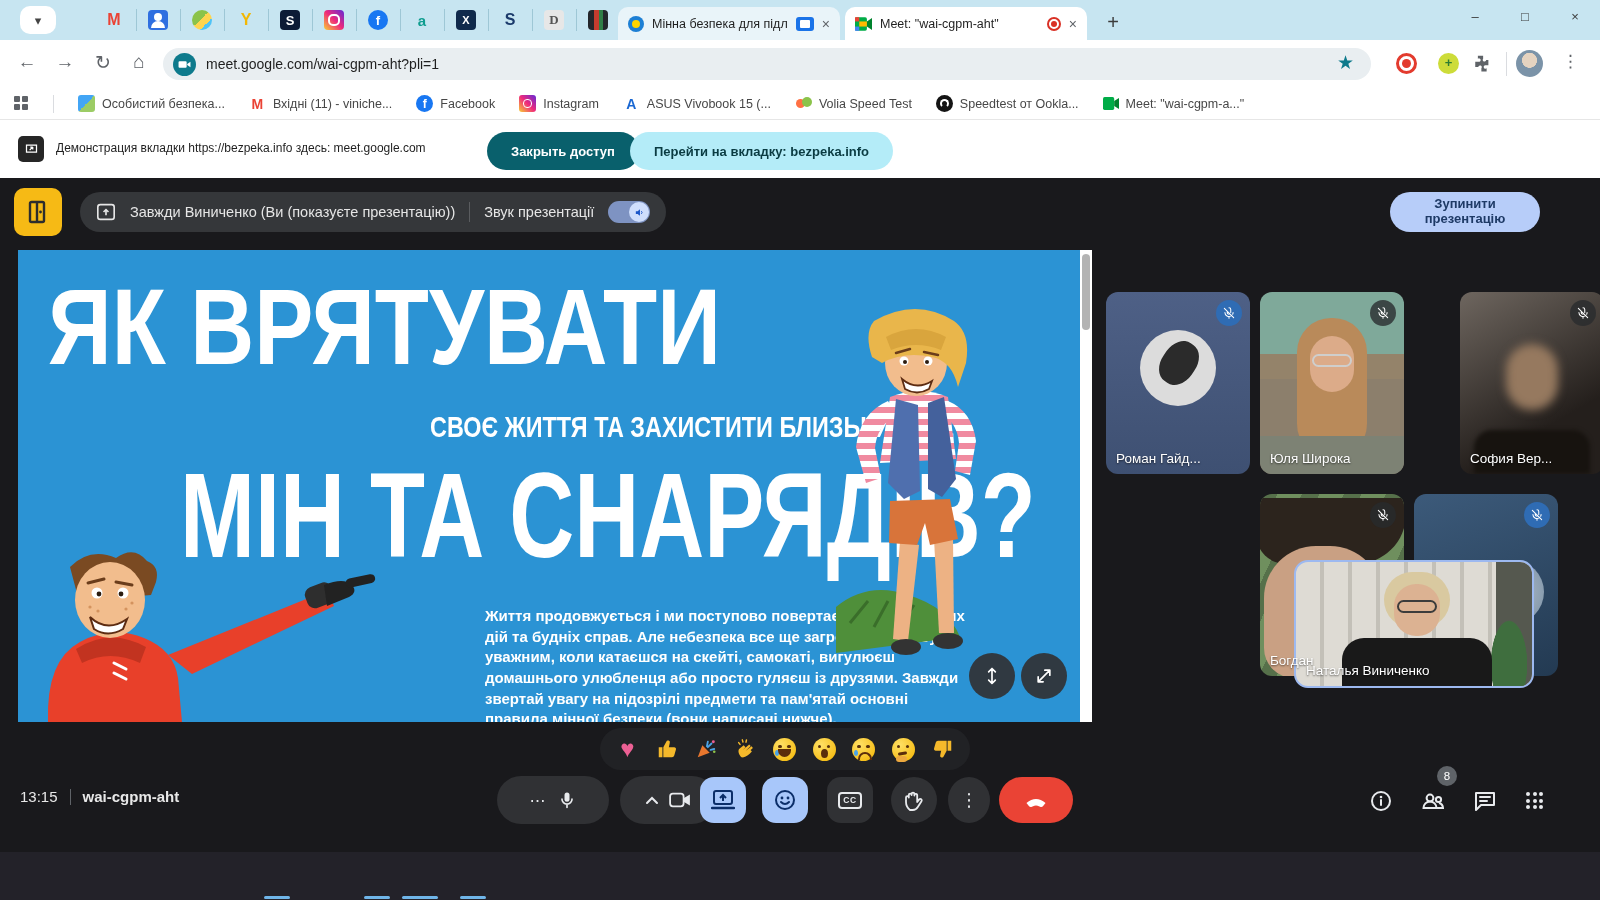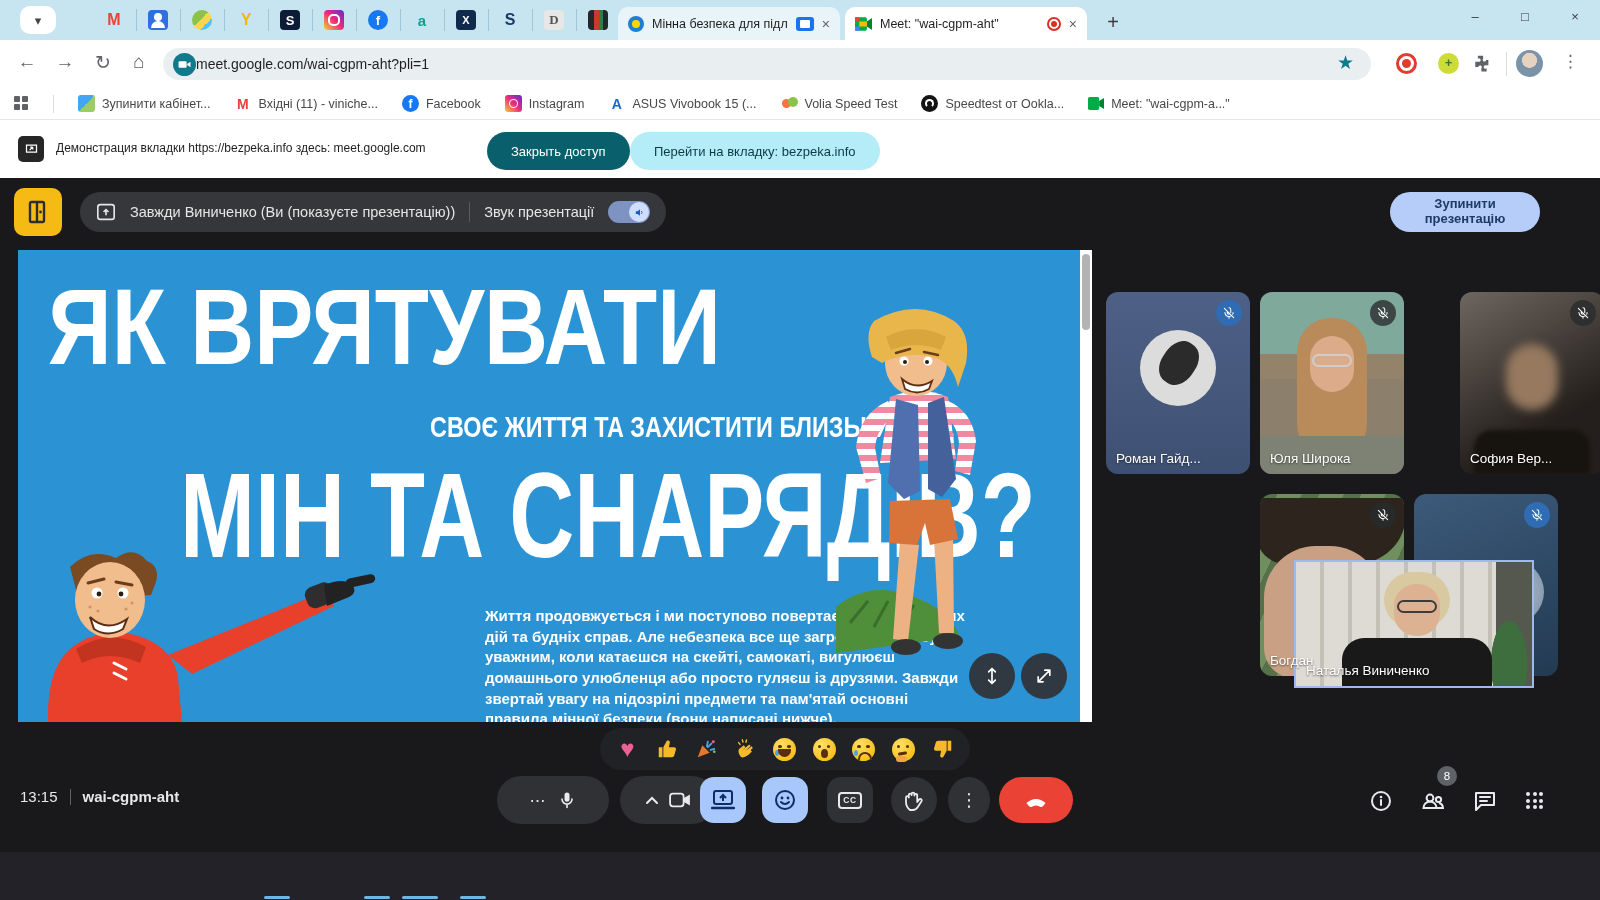--- a/index.html
+++ b/index.html
@@ -37,21 +37,21 @@
   .share-chip::after{content:"";position:absolute;inset:3px 4px;background:#fff;border-radius:1px}
   .rec-dot{width:14px;height:14px;border-radius:50%;border:2.5px solid #d93025;position:relative;flex:none}
   .rec-dot::after{content:"";position:absolute;inset:2px;border-radius:50%;background:#d93025}
   .tab-x{color:#5f6368;font-size:14px;flex:none}
   .newtab{position:absolute;left:1098px;top:8px;width:30px;height:28px;display:flex;align-items:center;justify-content:center;color:#3b3b3b;font-size:20px}
   .wincontrols{position:absolute;right:0;top:0;height:36px;display:flex}
   .wincontrols span{width:50px;text-align:center;line-height:34px;color:#3b3b3b;font-size:13px}
   
   .toolbar{position:absolute;top:40px;left:0;width:1600px;height:48px;background:#fff}
   .nav-ic{position:absolute;top:11px;font-size:19px;color:#5f6368;width:26px;text-align:center}
-  .omnibox{position:absolute;left:163px;top:48px;width:1208px;height:32px;border-radius:16px;background:#e9eef1;display:flex;align-items:center;padding:0 10px}
+  .omnibox{position:absolute;left:163px;top:48px;width:1208px;height:32px;border-radius:16px;background:#e9eef1;display:flex;align-items:center;gap:10px;padding:0 10px}
   .cam-badge{width:23px;height:23px;border-radius:50%;background:#0e7a8c;display:flex;align-items:center;justify-content:center;flex:none}
   .url{font-size:14px;color:#1f1f1f}
   .star{position:absolute;left:1337px;top:51px;color:#0e7a8c;font-size:19px}
   .ext-red{position:absolute;left:1396px;top:53px;width:21px;height:21px;border-radius:50%;background:#fff;border:3px solid #e33b2e}
   .ext-red::after{content:"";position:absolute;inset:3px;border-radius:50%;background:#e33b2e}
   .ext-green{position:absolute;left:1438px;top:53px;width:21px;height:21px;border-radius:50%;background:#cddc39;color:#2e7d32;font-size:13px;font-weight:700;text-align:center;line-height:20px}
   .ext-puzzle{position:absolute;left:1470px;top:53px}
   .tb-div{position:absolute;left:1506px;top:52px;width:1px;height:24px;background:#dadce0}
   .avatar{position:absolute;left:1516px;top:50px;width:27px;height:27px;border-radius:50%;background:radial-gradient(circle at 50% 38%,#e5d3c0 0 34%,#7b93a8 36%)}
   .menu-dots{position:absolute;left:1562px;top:51px;color:#5f6368;font-size:17px}
@@ -69,22 +69,22 @@
   .bi-ig::after{content:"";position:absolute;inset:4px;border:1.5px solid #fff;border-radius:4px}
   .bi-asus{color:#1967d2;font-size:14px}
   .bi-volia::before{content:"";position:absolute;left:1px;top:4px;width:9px;height:9px;border-radius:50%;background:#ff7043}
   .bi-volia::after{content:"";position:absolute;left:7px;top:2px;width:10px;height:10px;border-radius:50%;background:#8bc34a}
   .bi-ookla{background:#141414;border-radius:50%}
   .bi-ookla::after{content:"";position:absolute;inset:4px;border:2px solid #fff;border-radius:50%;border-bottom-color:transparent}
   
   .sharebar{position:absolute;top:120px;left:0;width:1600px;height:58px;background:#fff}
   .sb-ic{position:absolute;left:18px;top:16px;width:26px;height:26px;border-radius:5px;background:#262626;display:flex;align-items:center;justify-content:center}
   .sb-msg{position:absolute;left:56px;top:21px;font-size:12px;color:#1f1f1f}
-  .sb-btn1{position:absolute;left:487px;top:12px;height:38px;border-radius:19px;background:#09606c;color:#fff;font-size:13px;font-weight:400;display:flex;align-items:center;padding:0 24px}
-  .sb-btn2{position:absolute;left:630px;top:12px;height:38px;border-radius:19px;background:#b4ecf8;color:#0a3b42;font-size:13px;font-weight:400;display:flex;align-items:center;padding:0 24px}
+  .sb-btn1{position:absolute;left:487px;top:12px;height:38px;border-radius:19px;background:#09606c;color:#fff;font-size:13px;font-weight:700;display:flex;align-items:center;padding:0 24px}
+  .sb-btn2{position:absolute;left:630px;top:12px;height:38px;border-radius:19px;background:#b4ecf8;color:#0a3b42;font-size:13px;font-weight:700;display:flex;align-items:center;padding:0 24px}
   
   .meetbg{position:absolute;top:178px;left:0;width:1600px;height:674px;background:#19191c}
   .yellowbtn{position:absolute;left:14px;top:10px;width:48px;height:48px;border-radius:10px;background:#f6ba15;display:flex;align-items:center;justify-content:center}
   .hpill{position:absolute;left:80px;top:14px;height:40px;border-radius:20px;background:#35373a;display:flex;align-items:center;gap:14px;padding:0 16px;color:#e6e6e6;font-size:14.5px}
   .hdiv{width:1px;height:20px;background:#5a5c5f}
   .toggle{width:42px;height:22px;border-radius:11px;background:#7e93c2;position:relative}
   .knob{position:absolute;right:1px;top:1px;width:20px;height:20px;border-radius:50%;background:#cfdefc;display:flex;align-items:center;justify-content:center}
   .stopbtn{position:absolute;left:1390px;top:14px;width:150px;height:40px;border-radius:20px;background:#b7cdf9;color:#1e3a66;font-size:13px;font-weight:700;display:flex;align-items:center;justify-content:center;text-align:center;line-height:1.15;padding:0 6px}
   
   .slide{position:absolute;left:18px;top:72px;width:1062px;height:472px;background:#2b93d4;overflow:hidden}
@@ -118,21 +118,21 @@
   .t4 .hair{left:26px;top:16px;width:92px;height:160px;background:#4e3a29;border-radius:42px}
   .t4 .face{left:52px;top:42px;width:40px;height:48px;background:#d2a584;border-radius:20px}
   .t4 .bang{left:44px;top:20px;width:56px;height:24px;background:#42301f;border-radius:0 0 18px 18px}
   .t4 .body{left:10px;bottom:0;width:124px;height:42px;background:#564638;border-radius:16px 16px 0 0}
   .t5{background:repeating-linear-gradient(115deg,#56704a 0 16px,#6f8f5e 16px 38px)}
   .t5 .hair{left:-4px;top:4px;width:150px;height:66px;background:#2c241d;border-radius:0 0 50px 30px}
   .t5 .face{left:4px;top:52px;width:118px;height:132px;background:#c9a083;border-radius:52px 52px 30px 30px}
   .t6{background:linear-gradient(160deg,#3c5a7a,#233a52)}
   .t6 .blob{left:66px;top:66px;width:64px;height:64px;border-radius:50%;background:radial-gradient(#d8e0e6,#8aa0b4);opacity:.8}
   
-  .selfview{position:absolute;left:1294px;top:382px;width:240px;height:128px;border-radius:0;border:2px solid #9db9f0;overflow:hidden;background:
+  .selfview{position:absolute;left:1294px;top:382px;width:240px;height:128px;border-radius:14px;border:2px solid #9db9f0;overflow:hidden;background:
     repeating-linear-gradient(90deg,#dedbd4 0 24px,#c3c0b8 24px 28px),
     repeating-linear-gradient(0deg,#dedbd4 0 20px,#b8b5ae 20px 24px)}
   .selfview::before{content:"";position:absolute;right:0;top:0;width:36px;height:128px;background:#55584f}
   .sv-plant{position:absolute;right:2px;bottom:0;width:42px;height:72px;background:radial-gradient(ellipse at 50% 70%,#3f6e3e 0 60%,transparent 62%)}
   .sv-hair{position:absolute;left:88px;top:10px;width:66px;height:56px;background:#d9c9a0;border-radius:30px}
   .sv-face{position:absolute;left:98px;top:22px;width:46px;height:52px;background:#dcb292;border-radius:22px}
   .sv-gl{position:absolute;left:101px;top:38px;width:40px;height:13px;border:2.5px solid #3c3c3c;border-radius:7px}
   .sv-shirt{position:absolute;left:46px;bottom:-4px;width:150px;height:52px;background:#191919;border-radius:22px 22px 0 0}
   
   .rxbar{position:absolute;left:600px;top:550px;width:370px;height:42px;border-radius:21px;background:rgba(33,34,37,.96);display:flex;align-items:center;justify-content:space-evenly}
@@ -271,21 +271,21 @@
   <div class="bmbar">
     <span class="grid4">
         <i></i>
         <i></i>
         <i></i>
         <i></i>
       </span>
     <span class="bm-div"></span>
     <span class="bm">
         <span class="bi bi-cab"></span>
-        <span>Зупинити кабінет...</span>
+        <span>Особистий безпека...</span>
       </span>
     <span class="bm">
         <span class="bi bi-gmail">M</span>
         <span>Вхідні (11) - viniche...</span>
       </span>
     <span class="bm">
         <span class="bi bi-fb">f</span>
         <span>Facebook</span>
       </span>
     <span class="bm">

